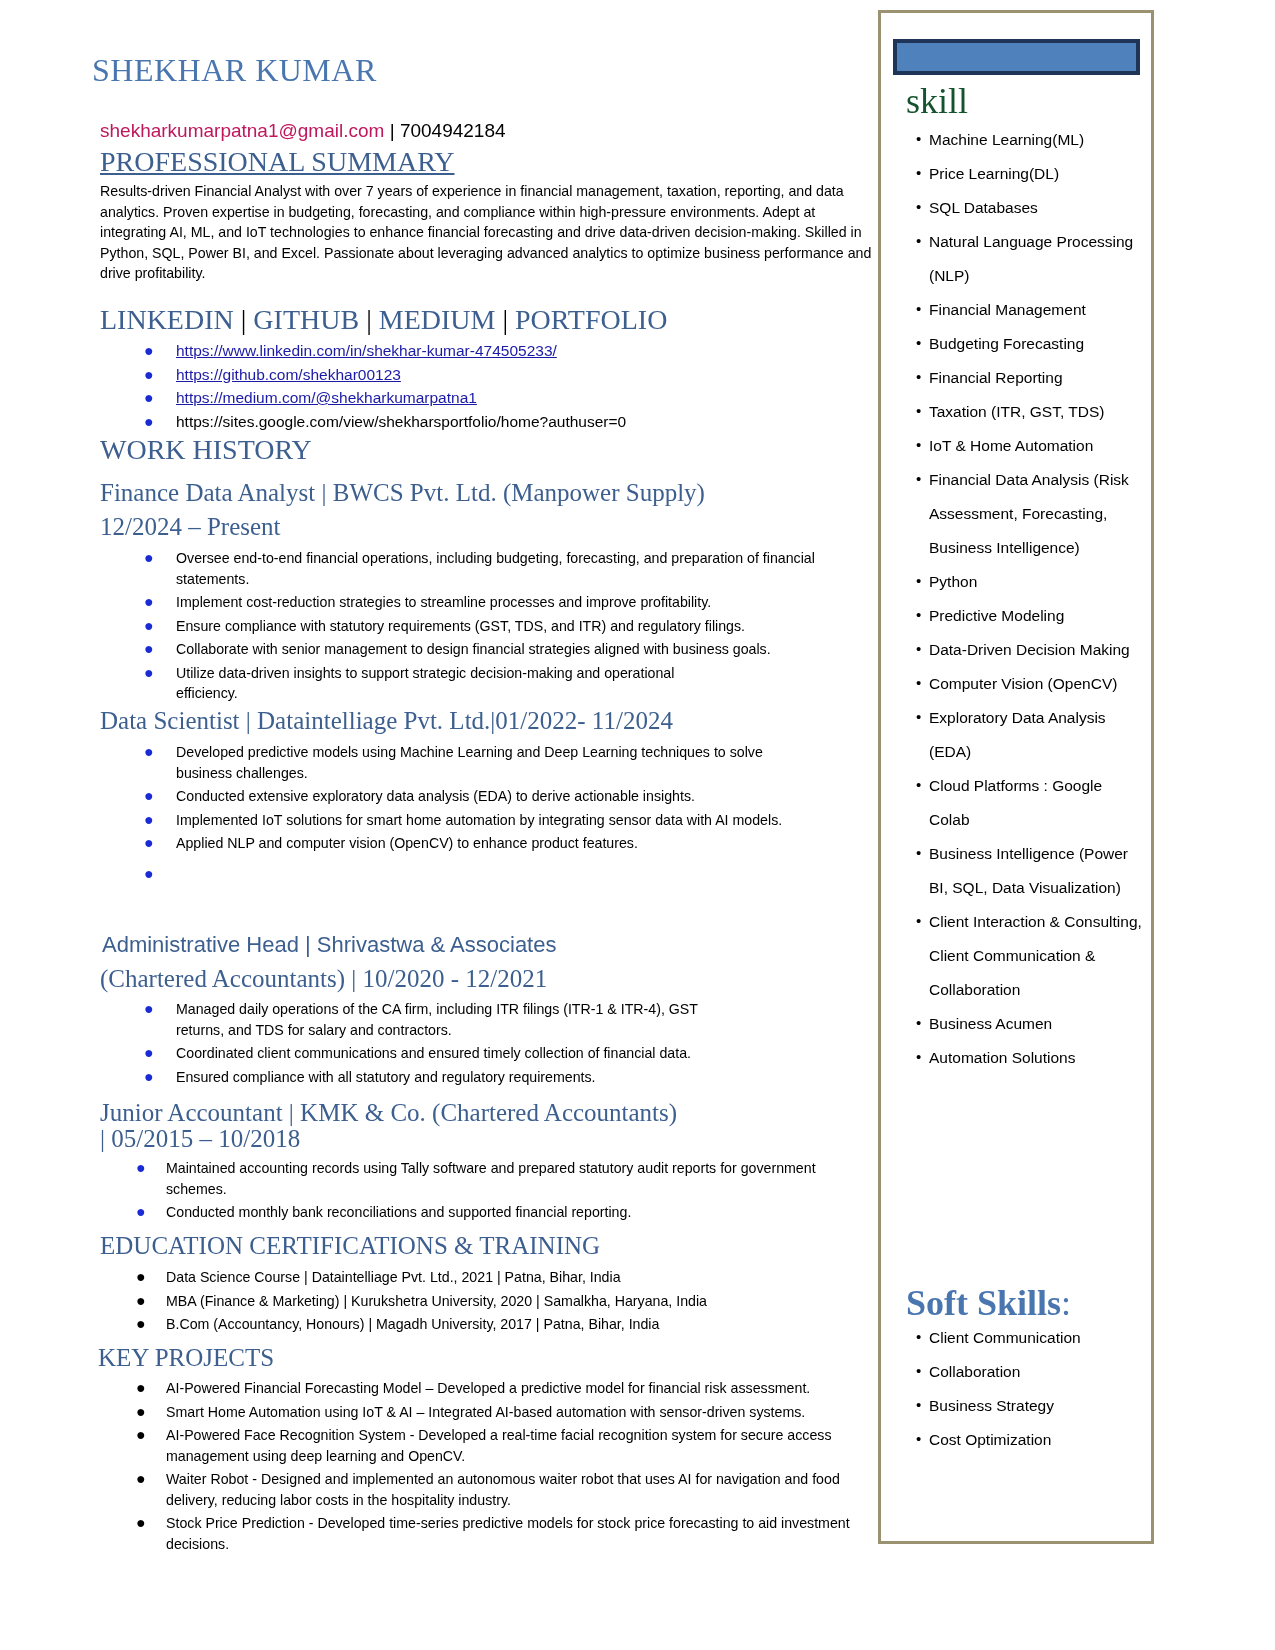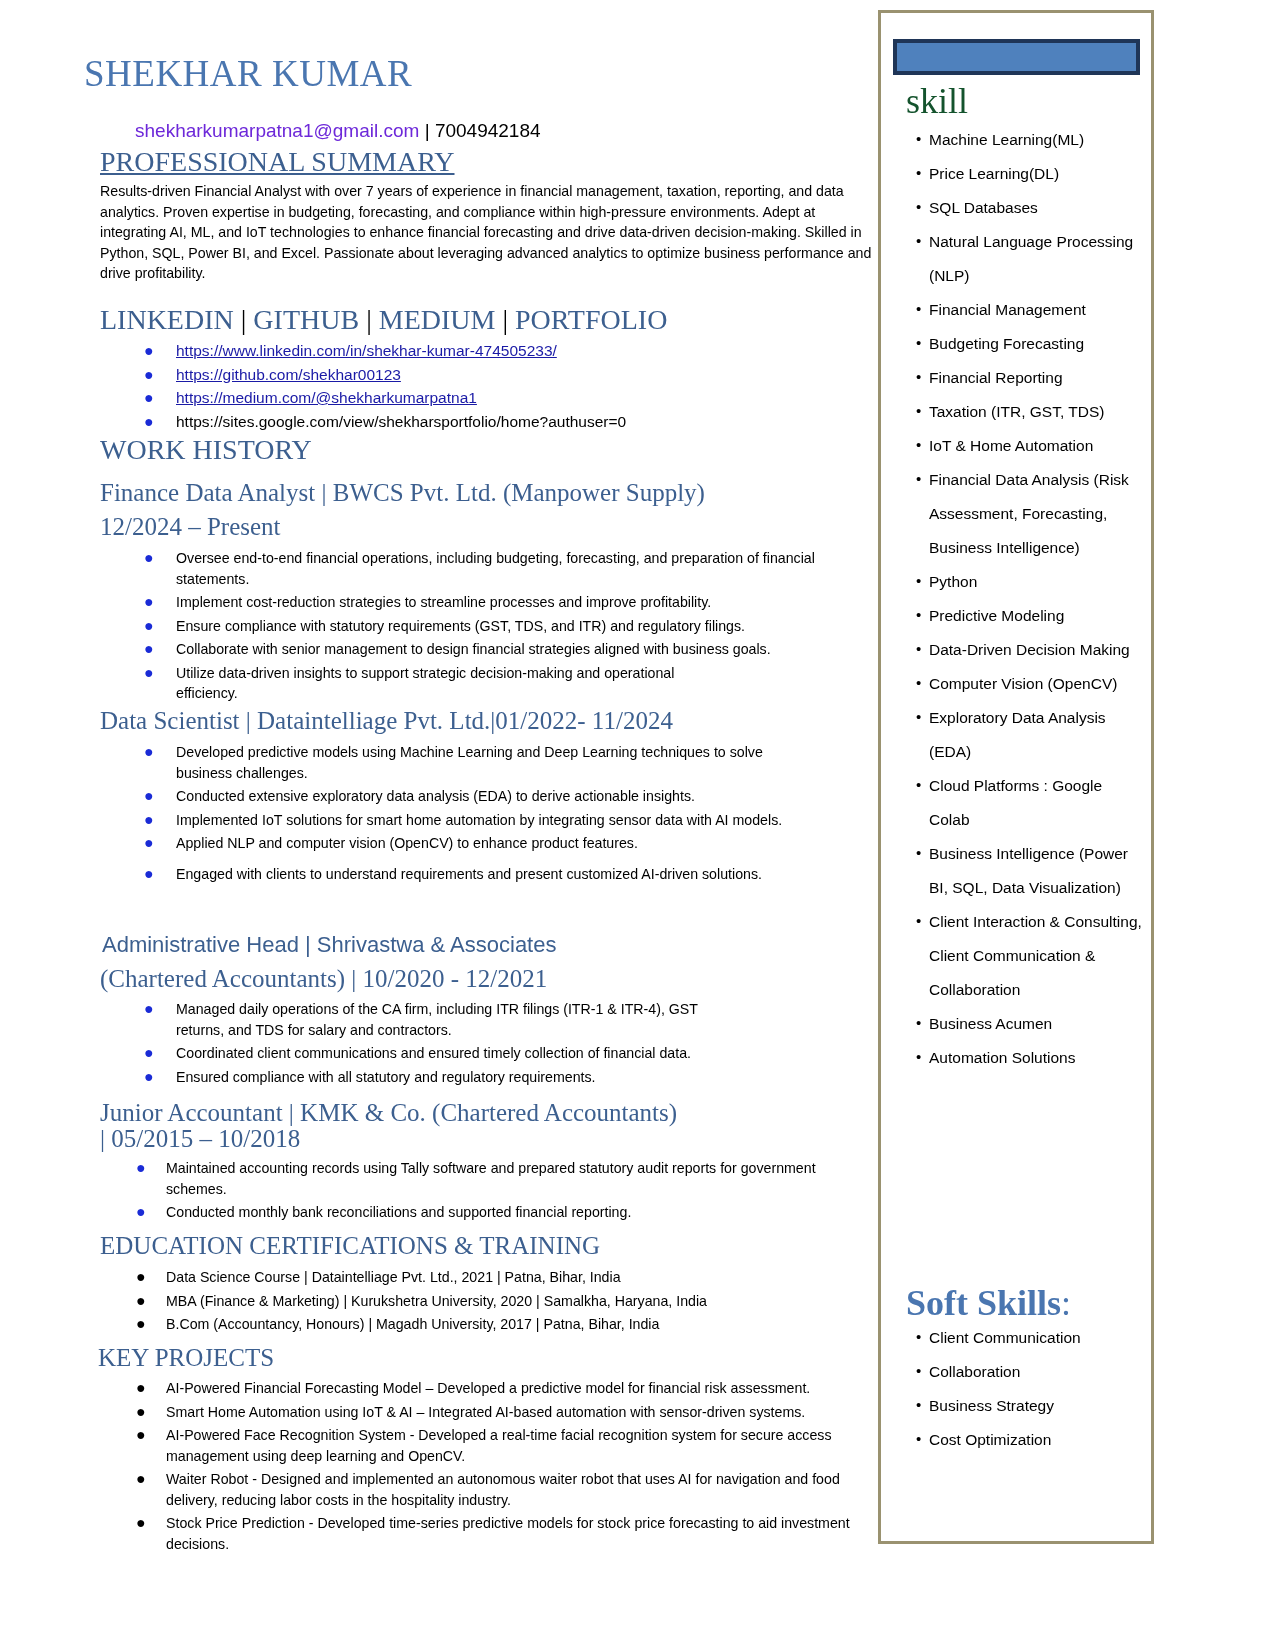--- a/index.html
+++ b/index.html
@@ -1,20 +1,20 @@
 <!DOCTYPE html>
 <html><head>
   <meta charset="utf-8">
   <style>
     html, body { margin: 0; padding: 0; background: #ffffff; }
     body { width: 1275px; height: 1650px; position: relative; overflow: hidden; color: #000; }
     .sans { font-family: "Liberation Sans", "DejaVu Sans", sans-serif; }
-    .name { position: absolute; left: 84px; top: 52px; font-size: 37px; color: #4a76b0; letter-spacing: 0.5px; font-family: "Liberation Serif", serif; font-weight: normal; margin: 0; }
+    .name { position: absolute; left: 92px; top: 52px; font-size: 32px; color: #4a76b0; letter-spacing: 0.5px; font-family: "Liberation Serif", serif; font-weight: normal; margin: 0; }
     .contact { position: absolute; left: 100px; top: 120px; font-size: 19px; font-family: "Liberation Sans", sans-serif; }
-    .contact .email { color: #6d28d9; margin-left: 35px; }
+    .contact .email { color: #be185d; }
     .h-section { position: absolute; left: 100px; font-family: "Liberation Serif", serif; font-size: 28px; color: #3c5f8f; margin: 0; font-weight: normal; }
     .h-job { position: absolute; left: 100px; font-family: "Liberation Serif", serif; font-size: 25px; color: #3c5f8f; margin: 0; font-weight: normal; white-space: nowrap; }
     .summary { position: absolute; left: 100px; top: 181px; width: 782px; font-size: 14.2px; line-height: 20.6px; font-family: "Liberation Sans", sans-serif; }
     .sep { color: #000; }
 
     ul.bl { position: absolute; margin: 0; padding: 0; list-style: none; font-family: "Liberation Sans", sans-serif; font-size: 14.2px; }
     ul.bl li { position: relative; padding-left: 76px; line-height: 20.5px; margin-bottom: 3px; }
     ul.bl li .dot { position: absolute; left: 44px; top: 0; color: #1a2bd6; font-size: 16px; }
     ul.bl.black li .dot { color: #000; }
     ul.bl.narrow li { padding-left: 66px; }
@@ -70,21 +70,21 @@
   <li><span class="dot">●</span><span>Collaborate with senior management to design financial strategies aligned with business goals.</span></li>
   <li style="padding-right:90px;"><span class="dot">●</span><span>Utilize data-driven insights to support strategic decision-making and operational efficiency.</span></li>
 </ul>
 
 <h3 class="h-job" style="top:707px;">Data Scientist | Dataintelliage Pvt. Ltd.|01/2022- 11/2024</h3>
 <ul class="bl" style="left:100px; top:742px; width:700px;">
   <li><span class="dot">●</span><span>Developed predictive models using Machine Learning and Deep Learning techniques to solve business challenges.</span></li>
   <li><span class="dot">●</span><span>Conducted extensive exploratory data analysis (EDA) to derive actionable insights.</span></li>
   <li><span class="dot">●</span><span>Implemented IoT solutions for smart home automation by integrating sensor data with AI models.</span></li>
   <li style="margin-bottom:10px;"><span class="dot">●</span><span>Applied NLP and computer vision (OpenCV) to enhance product features.</span></li>
-  <li><span class="dot">●</span><span>Engaged with clients to understand requirements and present customized AI-driven solutions.</span></li>
+  <li><span class="dot">●</span></li>
 </ul>
 
 <h3 class="h-job sans" style="top:932px; left:102px; font-family:'Liberation Sans', sans-serif; font-size:22px;">Administrative Head | Shrivastwa &amp; Associates</h3>
 <h3 class="h-job" style="top:965px;">(Chartered Accountants) | 10/2020 - 12/2021</h3>
 <ul class="bl" style="left:100px; top:999px; width:640px;">
   <li><span class="dot">●</span><span>Managed daily operations of the CA firm, including ITR filings (ITR-1 &amp; ITR-4), GST returns, and TDS for salary and contractors.</span></li>
   <li><span class="dot">●</span><span>Coordinated client communications and ensured timely collection of financial data.</span></li>
   <li><span class="dot">●</span><span>Ensured compliance with all statutory and regulatory requirements.</span></li>
 </ul>
 

